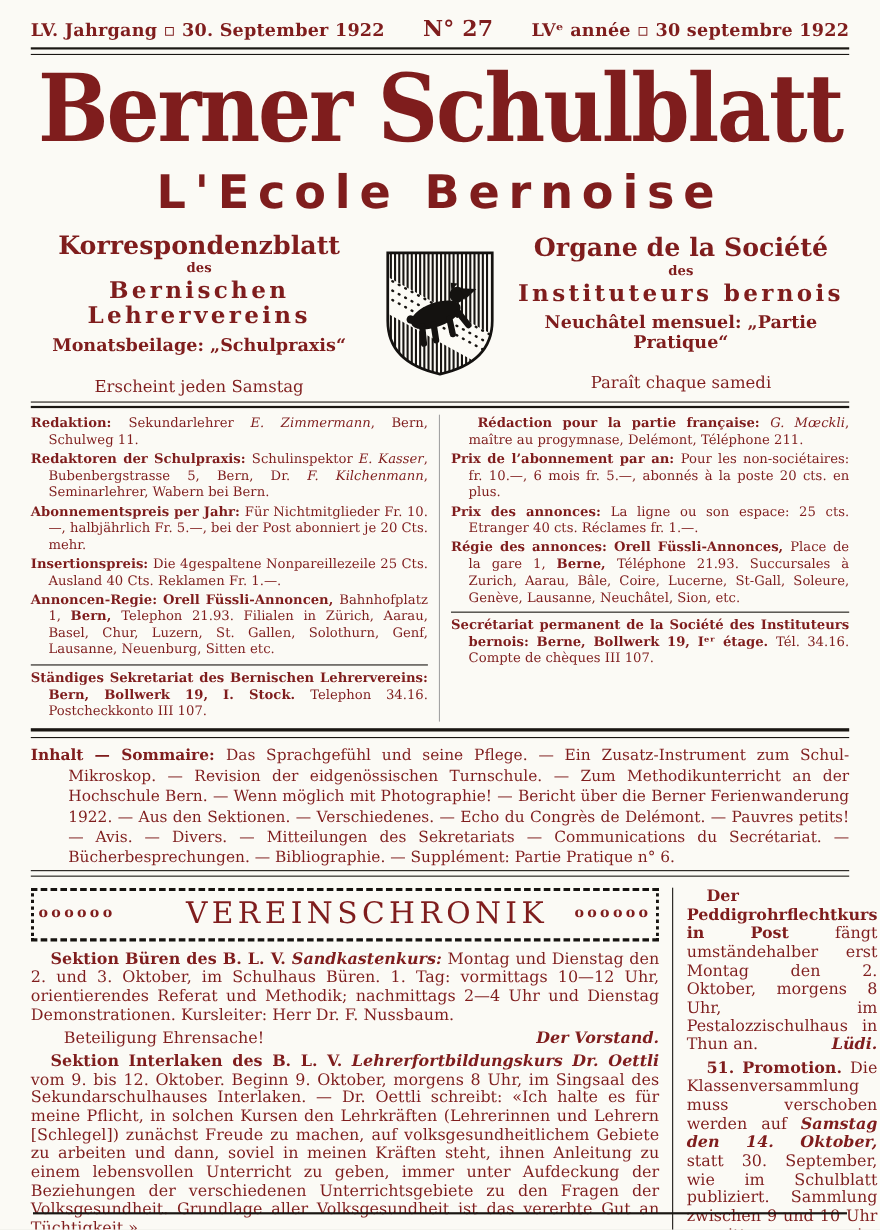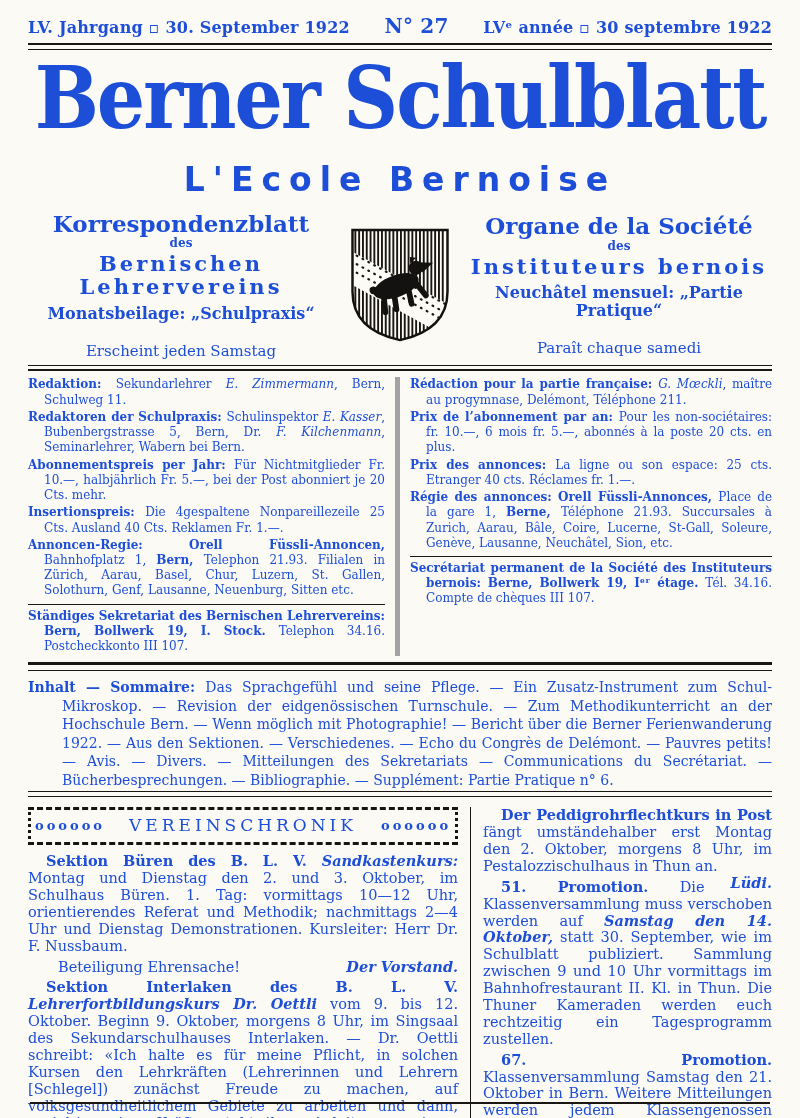--- a/index.html
+++ b/index.html
@@ -1,68 +1,68 @@
 <!DOCTYPE html>
 <html><head>
 <meta charset="utf-8">
 <style>
   html,body{margin:0;padding:0;background:#e8e6e0;}
   .page{
     width:800px;height:1118px;box-sizing:border-box;margin:0 auto;
-    background:#fbfaf5;color:#1d4ed8;position:relative;overflow:hidden;
+    background:#fbfaf5;color:#7f1d1d;position:relative;overflow:hidden;
     font-family:"DejaVu Serif","Liberation Serif",serif;
     padding:14px 28px 0;
   }
   
   .meta-row{display:flex;justify-content:space-between;align-items:baseline;
     font-weight:bold;font-size:16px;letter-spacing:.2px;}
   .meta-center{font-size:20px;}
   .rule-a{margin-top:5px;height:4px;border-top:2px solid #1a1713;border-bottom:1px solid #1a1713;}
   
   .title{text-align:center;font-weight:bold;font-size:76px;line-height:1.02;
     letter-spacing:-2px;margin-top:10px;transform:scaleY(1.12);}
   .subtitle{text-align:center;font-family:"DejaVu Sans","Liberation Sans",sans-serif;
-    font-weight:bold;font-size:33px;letter-spacing:8px;margin-top:22px;}
+    font-weight:bold;font-size:42px;letter-spacing:8px;margin-top:12px;}
   
   .org-grid{display:grid;grid-template-columns:1fr 132px 1fr;align-items:center;margin:12px 0 2px;}
   .org{text-align:center;line-height:1.12;}
   .org-l1{font-size:23px;font-weight:bold;}
   .org-l2{font-size:12px;font-weight:bold;margin-top:1px;}
   .org-l3{font-size:21px;font-weight:bold;letter-spacing:3px;margin-top:1px;}
   .org-l4{font-size:16px;font-weight:bold;margin-top:6px;}
   .org-l5{font-size:15px;margin-top:20px;}
   .crest{display:flex;justify-content:center;align-items:center;}
   
   .rule-b{height:3px;border-top:1px solid #1a1713;border-bottom:2px solid #1a1713;margin-top:6px;}
   .rule-heavy{height:5px;border-top:3px solid #1a1713;border-bottom:1px solid #1a1713;margin-top:6px;}
   .rule-c{height:4px;border-top:1px solid #1a1713;border-bottom:1px solid #1a1713;}
   .bottom-rule{position:absolute;left:30px;right:30px;bottom:14px;border-top:2px solid #1a1713;}
   
   .mast{display:grid;grid-template-columns:1fr 1fr;margin-top:6px;}
-  .mast-left{padding-right:10px;border-right:5px solid #a3a3a3;}
+  .mast-left{padding-right:10px;border-right:1px solid #a3a3a3;}
   .mast-right{padding-left:10px;}
   .mitem{margin:0 0 2px;font-size:12px;line-height:1.27;text-align:justify;
     padding-left:16px;text-indent:-16px;}
   .mast-rule{border:0;border-top:1px solid #1a1713;margin:5px 0 4px;}
   
   .contents{margin:7px 0 2px;font-size:14px;line-height:1.32;text-align:justify;
     padding-left:34px;text-indent:-34px;}
   
   .cols{display:grid;grid-template-columns:1fr 1fr;margin-top:10px;}
   .col-left{padding-right:12px;border-right:1px solid #1a1713;}
   .col-right{padding-left:12px;}
   .bp{margin:0;font-size:14.5px;line-height:1.165;text-align:justify;text-indent:18px;}
   .bp + .bp, .sigline + .bp, .bp + .sigline{margin-top:4px;}
   .sigline{text-indent:30px;text-align:left;}
   
   .chronik-box{border-top:3px dashed #171411;border-bottom:3px dashed #171411;
     border-left:3px dotted #171411;border-right:3px dotted #171411;
     display:flex;justify-content:center;align-items:center;gap:24px;
     padding:5px 4px 7px;margin:0 0 8px;}
-  .chronik-title{font-size:17px;letter-spacing:4px;font-weight:normal;}
+  .chronik-title{font-size:27px;letter-spacing:4px;font-weight:normal;margin-left:40px;}
   .decor{font-size:13px;font-weight:bold;letter-spacing:3px;}
 </style>
 </head>
 <body>
 
 <div class="page">
 
   <div class="meta-row">
     <span>LV. Jahrgang ▫ 30. September 1922</span>
     <span class="meta-center">N° 27</span>
@@ -122,21 +122,21 @@
     <div class="mast-left">
       <p class="mitem"><span style="font-weight: bold;">Redaktion: </span><span>Sekundarlehrer </span><span style="font-style: italic;">E. Zimmermann</span><span>, Bern, Schulweg 11.</span></p>
       <p class="mitem"><span style="font-weight: bold;">Redaktoren der Schulpraxis: </span><span>Schulinspektor </span><span style="font-style: italic;">E. Kasser</span><span>, Bubenbergstrasse 5, Bern, Dr. </span><span style="font-style: italic;">F. Kilchenmann</span><span>, Seminarlehrer, Wabern bei Bern.</span></p>
       <p class="mitem"><span style="font-weight: bold;">Abonnementspreis per Jahr: </span><span>Für Nichtmitglieder Fr. 10.—, halbjährlich Fr. 5.—, bei der Post abonniert je 20 Cts. mehr.</span></p>
       <p class="mitem"><span style="font-weight: bold;">Insertionspreis: </span><span>Die 4gespaltene Nonpareillezeile 25 Cts. Ausland 40 Cts. Reklamen Fr. 1.—.</span></p>
       <p class="mitem"><span style="font-weight: bold;">Annoncen-Regie: Orell Füssli-Annoncen, </span><span>Bahnhofplatz 1, </span><span style="font-weight: bold;">Bern, </span><span>Telephon 21.93. Filialen in Zürich, Aarau, Basel, Chur, Luzern, St. Gallen, Solothurn, Genf, Lausanne, Neuenburg, Sitten etc.</span></p>
       <hr class="mast-rule">
       <p class="mitem"><span style="font-weight: bold;">Ständiges Sekretariat des Bernischen Lehrervereins: Bern, Bollwerk 19, I. Stock. </span><span>Telephon 34.16. Postcheckkonto III 107.</span></p>
     </div>
     <div class="mast-right">
-      <p class="mitem"><span style="font-weight: bold;">Rédaction pour la partie française: </span><span style="font-style: italic;">G. Mœckli</span><span>, maître au progymnase, Delémont, Téléphone 211.</span></p>
+      <p class="mitem"><span style="font-weight: bold; margin-left: 24px;">Rédaction pour la partie française: </span><span style="font-style: italic;">G. Mœckli</span><span>, maître au progymnase, Delémont, Téléphone 211.</span></p>
       <p class="mitem"><span style="font-weight: bold;">Prix de l’abonnement par an: </span><span>Pour les non-sociétaires: fr. 10.—, 6 mois fr. 5.—, abonnés à la poste 20 cts. en plus.</span></p>
       <p class="mitem"><span style="font-weight: bold;">Prix des annonces: </span><span>La ligne ou son espace: 25 cts. Etranger 40 cts. Réclames fr. 1.—.</span></p>
       <p class="mitem"><span style="font-weight: bold;">Régie des annonces: Orell Füssli-Annonces, </span><span>Place de la gare 1, </span><span style="font-weight: bold;">Berne, </span><span>Téléphone 21.93. Succursales à Zurich, Aarau, Bâle, Coire, Lucerne, St-Gall, Soleure, Genève, Lausanne, Neuchâtel, Sion, etc.</span></p>
       <hr class="mast-rule">
       <p class="mitem"><span style="font-weight: bold;">Secrétariat permanent de la Société des Instituteurs bernois: Berne, Bollwerk 19, Iᵉʳ étage. </span><span>Tél. 34.16. Compte de chèques III 107.</span></p>
     </div>
   </div>
 
   <div class="rule-heavy"></div>
 

